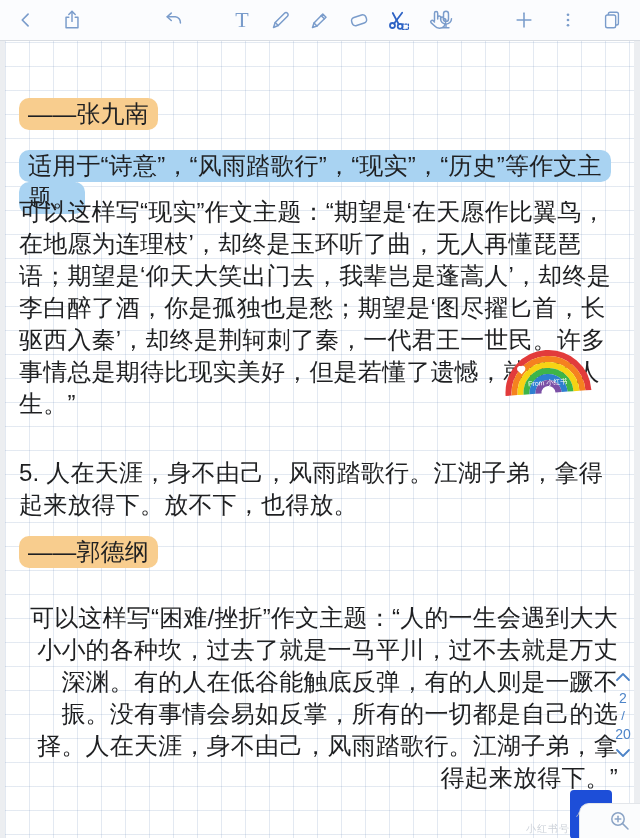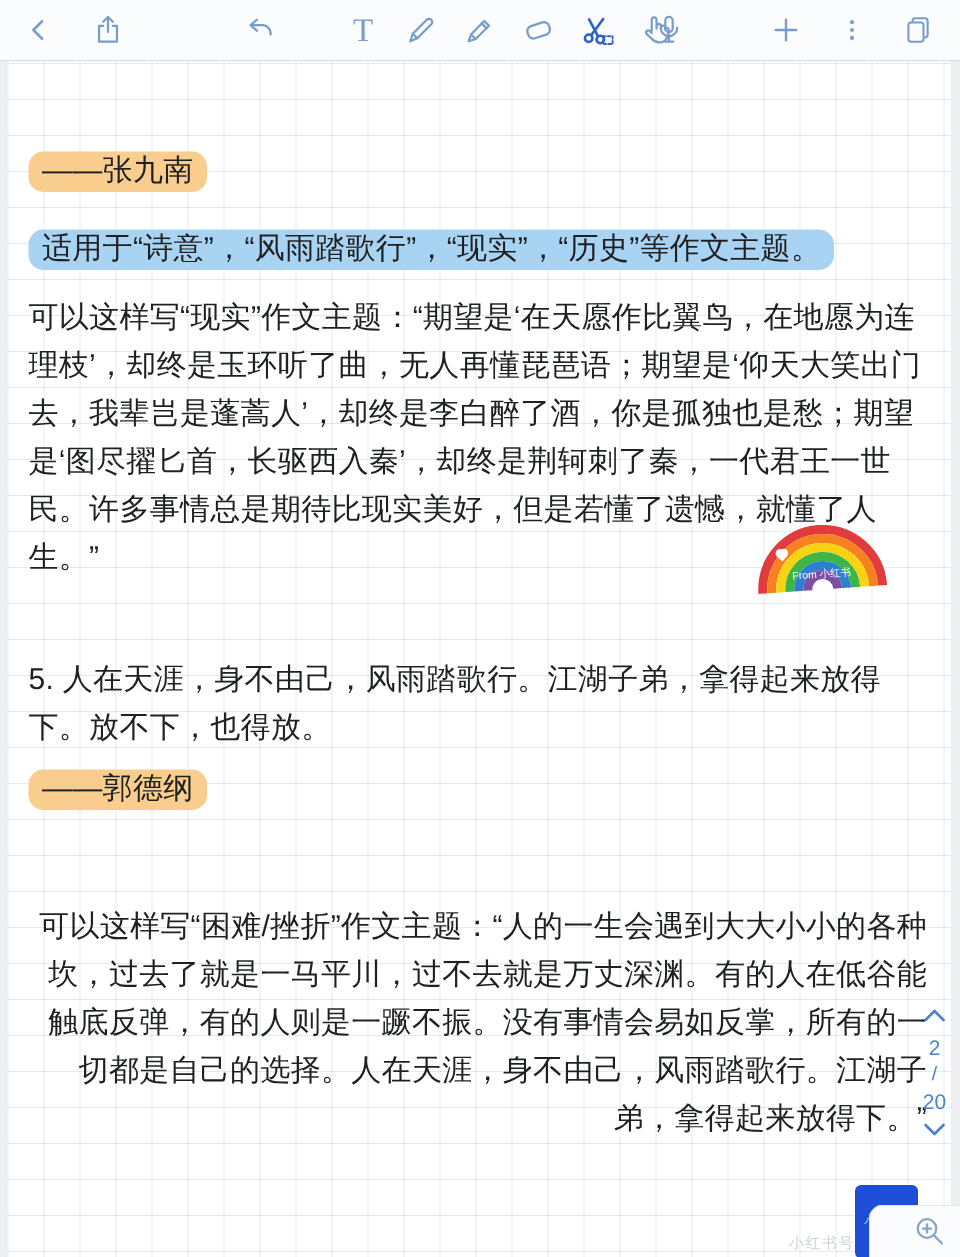--- a/index.html
+++ b/index.html
@@ -32,31 +32,31 @@
   .grid{
     position:absolute;top:0;left:5px;right:6px;bottom:0;background-color:#ffffff;
     background-image:
       linear-gradient(to right, rgba(116,146,188,0.20) 1px, transparent 1px),
       linear-gradient(to bottom, rgba(116,146,188,0.20) 1px, transparent 1px);
     background-size:24px 24px;background-position:0px 1px;
   }
   
   .note-text{
     position:absolute;left:14px;right:16px;
-    font-size:20px;line-height:32px;color:#1f2022;letter-spacing:0.2px;
+    font-size:24px;line-height:32px;color:#1f2022;letter-spacing:0.2px;
     word-break:break-all;
   }
   .hl{border-radius:10px;padding:2px 9px 3px;box-decoration-break:clone;-webkit-box-decoration-break:clone;}
   .hl-orange{background:#f8cd8e;}
   .hl-blue{background:#a9d3f2;}
   .pos-author1{top:57px;}
   .pos-topics1{top:109px;}
   .pos-para1{top:155px;}
-  .pos-quote5{top:396px;}
-  .pos-author2{top:469px;}
+  .pos-quote5{top:416px;}
+  .pos-author2{top:495px;}
   .pos-topics2{top:517px;}
   .pos-para2{top:561px;text-align:right;}
   
   .sticker{position:absolute;left:497px;top:308px;width:90px;height:45px;transform:rotate(-4deg);}
   .sticker svg{display:block;}
   
   .page-nav{
     position:absolute;right:4px;top:630px;width:26px;
     display:flex;flex-direction:column;align-items:center;gap:6px;
     color:#4d84c8;font-size:14px;

